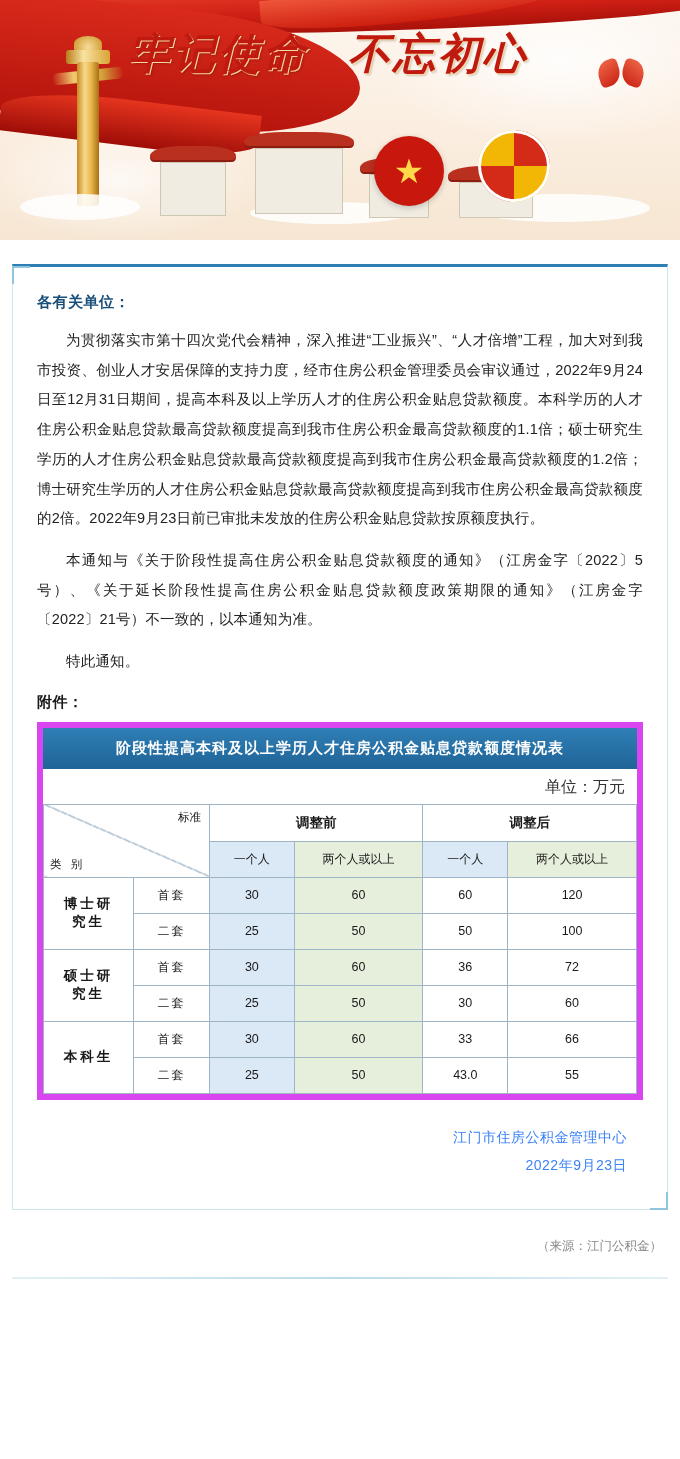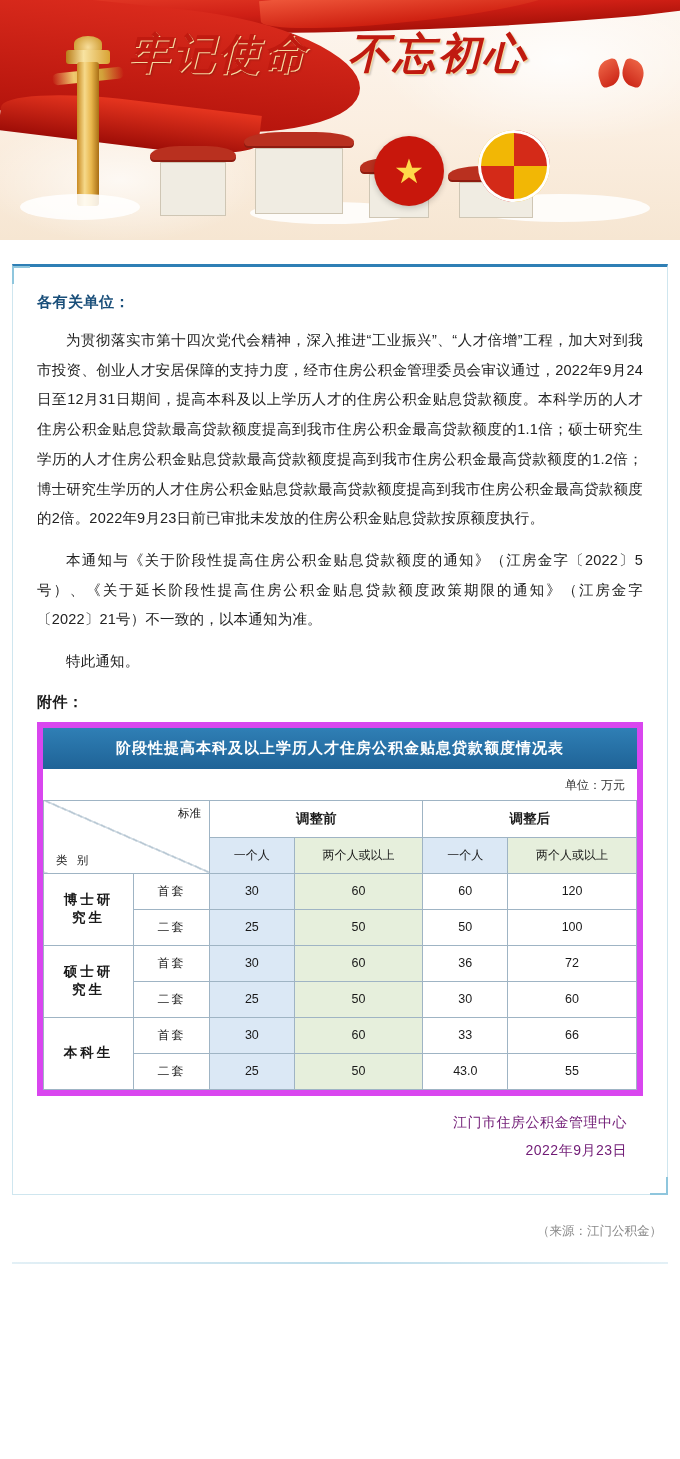--- a/index.html
+++ b/index.html
@@ -257,21 +257,21 @@
     background: linear-gradient(180deg, #2f7fb5, #1f6397);
     color: #ffffff;
     font-size: 15px;
     font-weight: 700;
     text-align: center;
     padding: 11px 6px;
     letter-spacing: 1px;
   }
   .unit-row {
     text-align: right;
-    font-size: 12px;
+    font-size: 16px;
     color: #333;
     padding: 8px 12px 6px 0;
     background: #fff;
   }
   table.amounts {
     width: 100%;
     border-collapse: collapse;
     font-size: 12.5px;
   }
   table.amounts th,
@@ -292,21 +292,21 @@
         #9fb4c4 calc(50% + 0.6px), transparent calc(50% + 0.6px));
   }
   th.corner .std {
     position: absolute;
     right: 8px; top: 5px;
     font-size: 11.5px;
     font-weight: 400;
   }
   th.corner .cat {
     position: absolute;
-    left: 12px; bottom: 5px;
+    left: 6px; bottom: 5px;
     font-size: 11.5px;
     font-weight: 400;
     letter-spacing: 3px;
   }
   th.grp {
     font-size: 13.5px;
     font-weight: 700;
     background: #ffffff;
     padding: 10px 4px;
   }
@@ -329,23 +329,23 @@
     width: 76px;
     letter-spacing: 2px;
   }
   td.v-blue { background: #dbe8f5; }
   td.v-green { background: #e6efdc; }
   td.v-plain { background: #ffffff; }
 
   .sign {
     text-align: right;
     font-size: 14px;
-    margin-top: 12px;
+    margin-top: 23px;
     line-height: 2;
-    color: #701a75;
+    color: #3b82f6;
     padding-right: 16px;
     letter-spacing: .5px;
   }
   .source {
     text-align: right;
     font-size: 12.5px;
     color: #888;
     margin: 28px 18px 20px 0;
     padding-left: 20px;
   }

